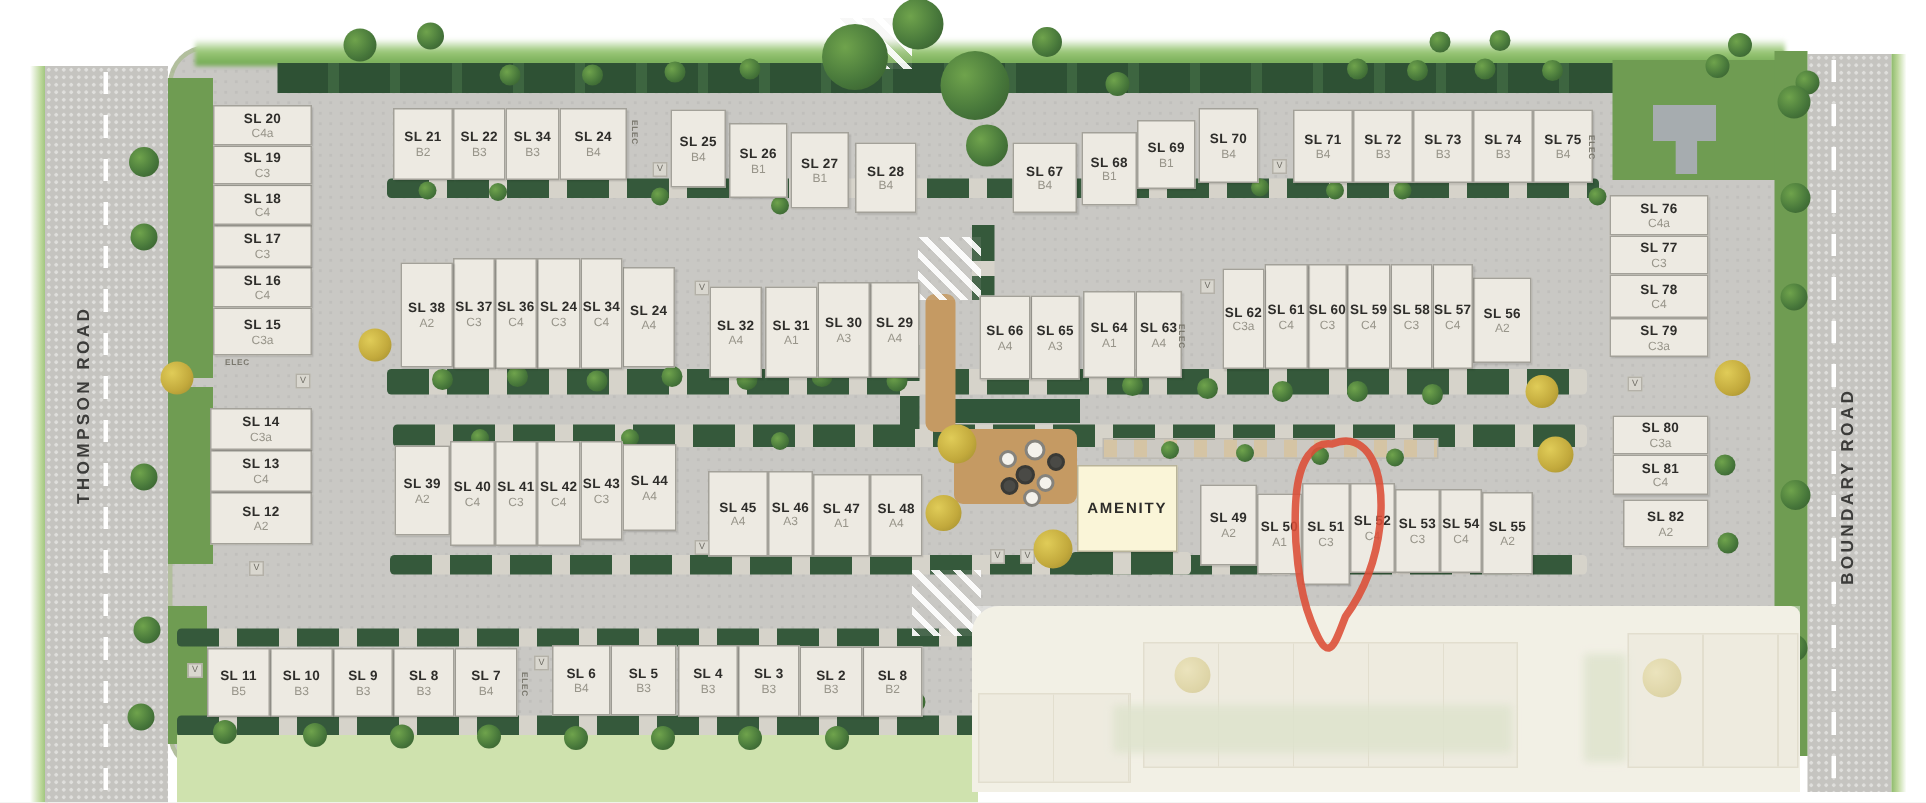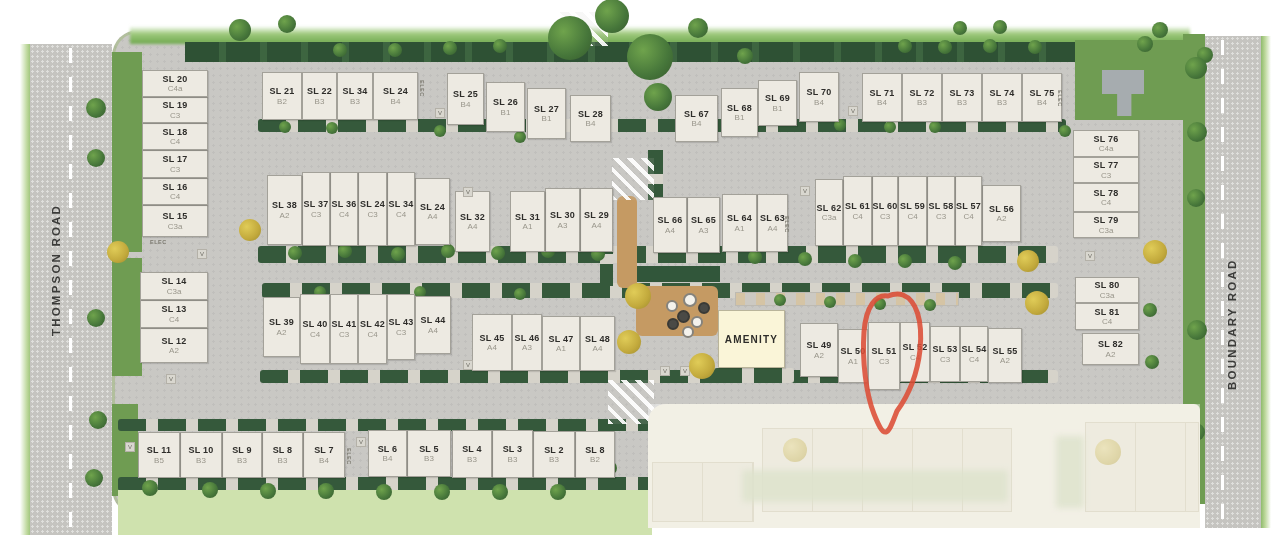--- a/index.html
+++ b/index.html
@@ -311,21 +311,21 @@
       <span class="code">A4</span>
     </div>
     <div class="abs lot" style="left: 545px; top: 188px; width: 35px; height: 64px;">
       <span class="id">SL 30</span>
       <span class="code">A3</span>
     </div>
     <div class="abs lot" style="left: 510px; top: 191px; width: 35px; height: 61px;">
       <span class="id">SL 31</span>
       <span class="code">A1</span>
     </div>
-    <div class="abs lot" style="left: 455px; top: 191px; width: 35px; height: 61px;">
+    <div class="abs lot" style="left: 473px; top: 191px; width: 35px; height: 61px;">
       <span class="id">SL 32</span>
       <span class="code">A4</span>
     </div>
     <div class="abs lot" style="left: 415px; top: 178px; width: 35px; height: 67px;">
       <span class="id">SL 24</span>
       <span class="code">A4</span>
     </div>
     <div class="abs lot" style="left: 387px; top: 172px; width: 28px; height: 74px;">
       <span class="id">SL 34</span>
       <span class="code">C4</span>

